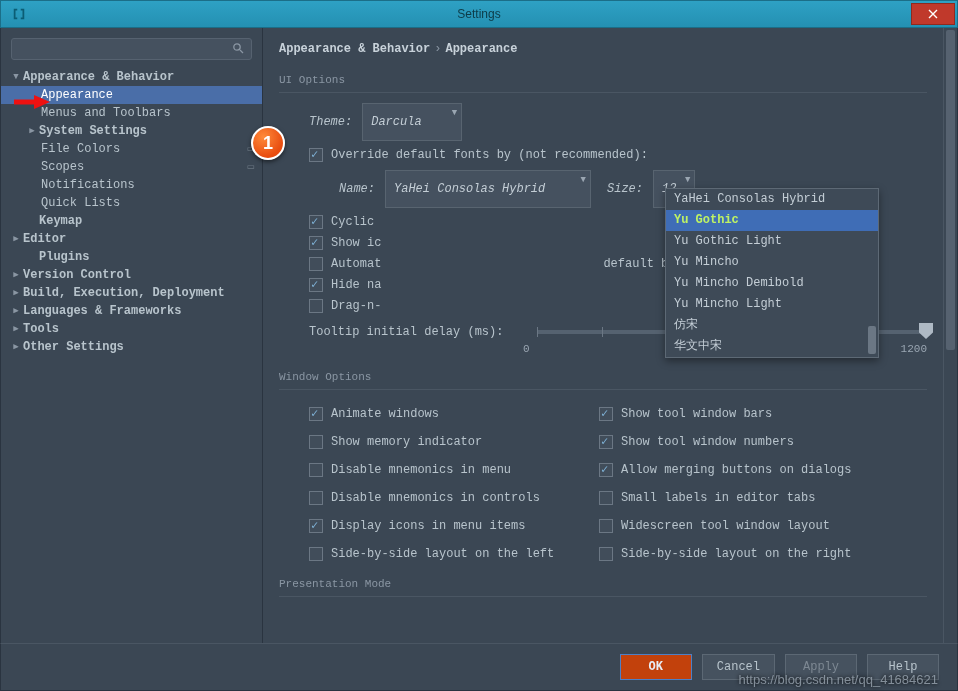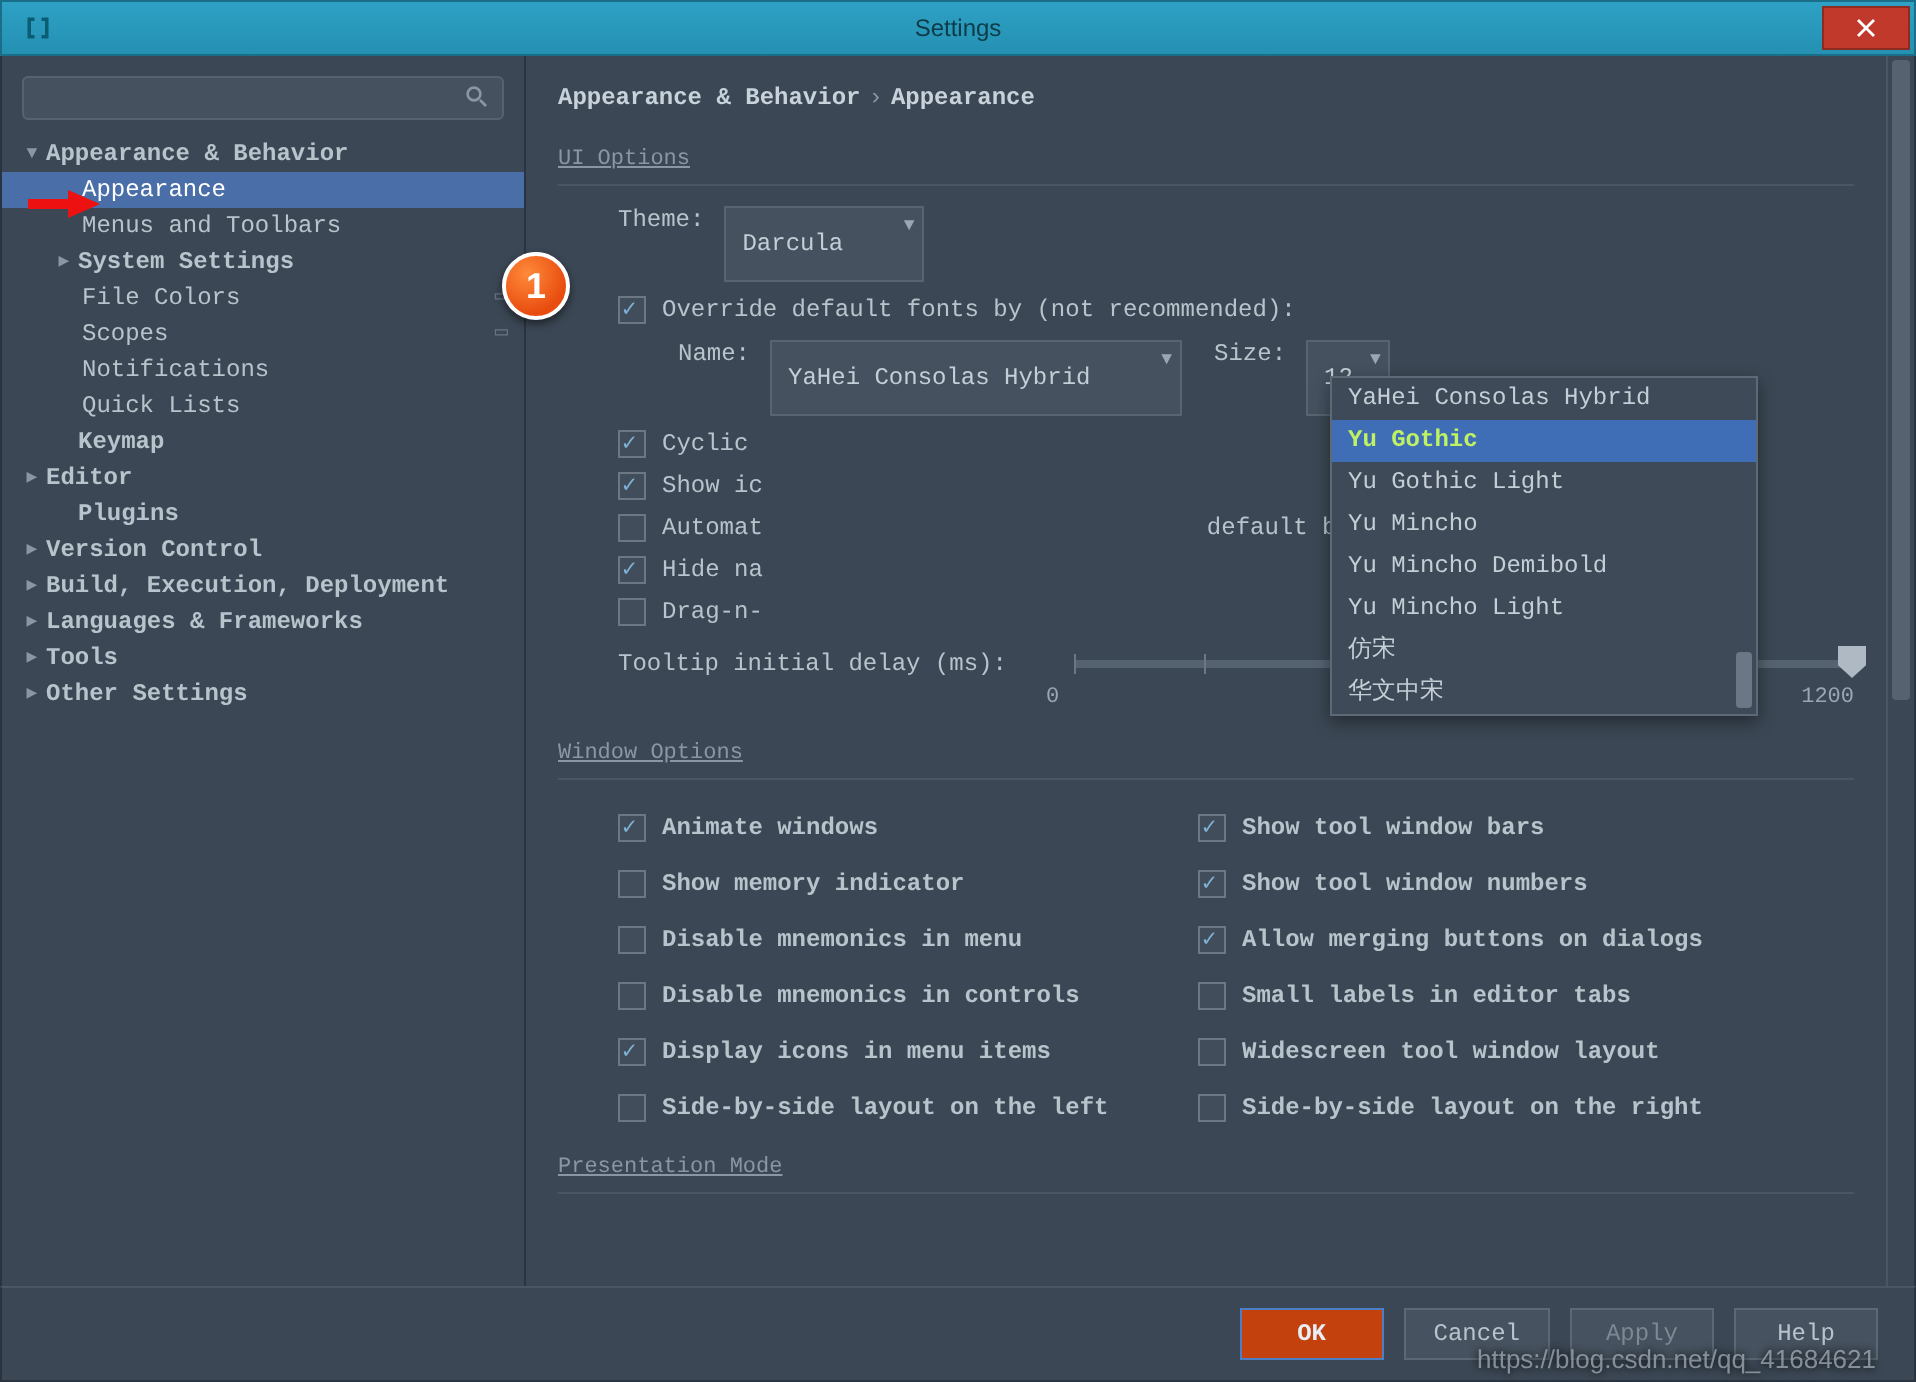--- a/index.html
+++ b/index.html
@@ -125,30 +125,30 @@
   }
   .scrollbar-v .thumb {
     position: absolute; left: 2px; right: 2px; top: 2px; height: 320px;
     background: #566270; border-radius: 2px;
   }
 
   .breadcrumb { font-weight: bold; color: #c8d2da; margin-bottom: 18px; }
   .breadcrumb .sep { color: #8a96a3; padding: 0 4px; font-weight: normal;}
   fieldset.group > legend,
   .group-label {
-    color: #8a96a3; font-size: 11px; padding-bottom: 4px; text-decoration: underline;
+    color: #8a96a3; font-size: 11px; padding-bottom: 4px;
   }
   .group-line {
     border-bottom: 1px solid #4a5663; margin-bottom: 10px;
     padding-bottom: 2px; display:flex; align-items:flex-end;
   }
   .group-line .group-label { padding-right:8px; }
   .group-line .rule { flex:1; border-bottom:1px solid transparent; }
 
-  .row { display: flex; margin: 6px 0 6px 30px; }
+  .row { display: flex; align-items: center; margin: 6px 0 6px 30px; font-style: italic; }
   .label { color: #b8c4cc; margin-right: 10px; }
   .combo {
     background: #45515f; border: 1px solid #586470;
     height: 38px; display: inline-flex; align-items: center;
     padding: 0 20px 0 8px; position: relative; min-width: 100px;
     color: #c4ced6;
   }
   .combo .chev {
     position: absolute; right: 4px; top: 4px; font-size: 9px; color: #9aa6b2;
   }
@@ -200,21 +200,21 @@
     position:absolute; top:-3px; width:1px; height:10px; background:#6b7784;
   }
   .slider-track .thumb {
     position:absolute; right:-6px; top:-7px; width:14px; height:16px;
     background:#aeb9c4;
     clip-path: polygon(0 0,100% 0,100% 60%,50% 100%,0 60%);
   }
 
   .win-opts { display:flex; gap:10px; }
   .win-col { display:flex; flex-direction:column; }
-  .win-col .chk-row { margin-left:30px;font-weight:bold; }
+  .win-col .chk-row { margin-left:30px; }
   .win-col:nth-child(2) .chk-row { margin-left:0; }
   .win-opts .chk-row { min-width: 280px; }
 
   
   .footer {
     height: 48px; background: #3b4754;
     border: 1px solid #2a3440; border-top: 1px solid #4a5663;
     display:flex; align-items:center; justify-content:flex-end;
     padding-right: 18px; gap: 10px;
   }

